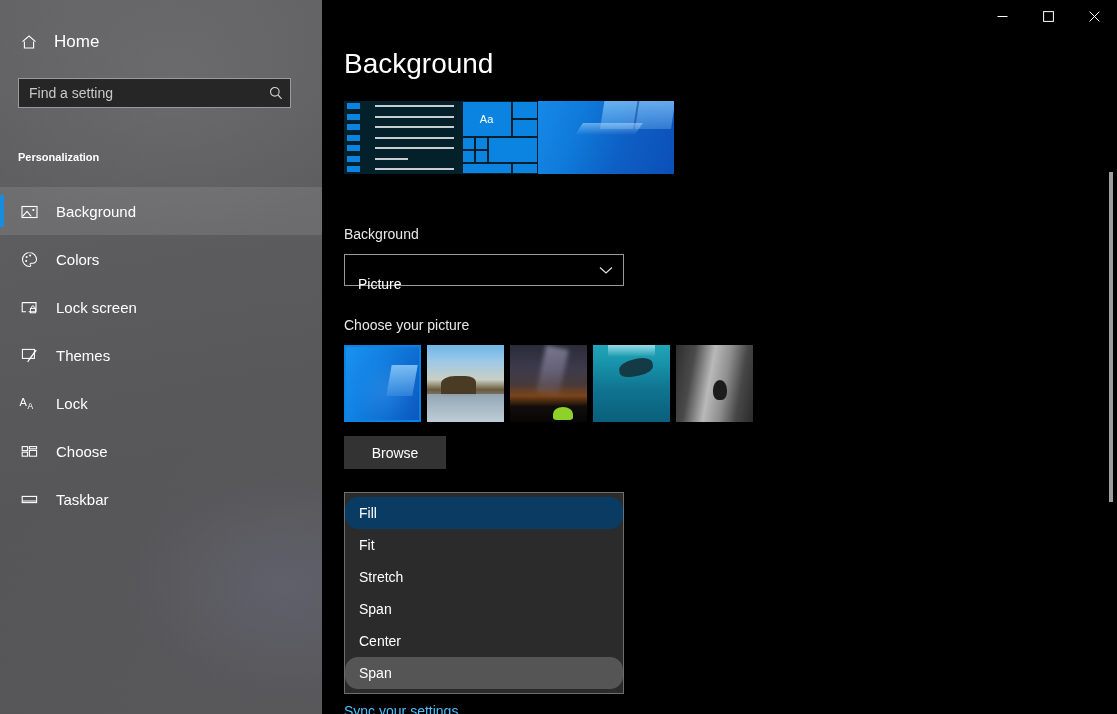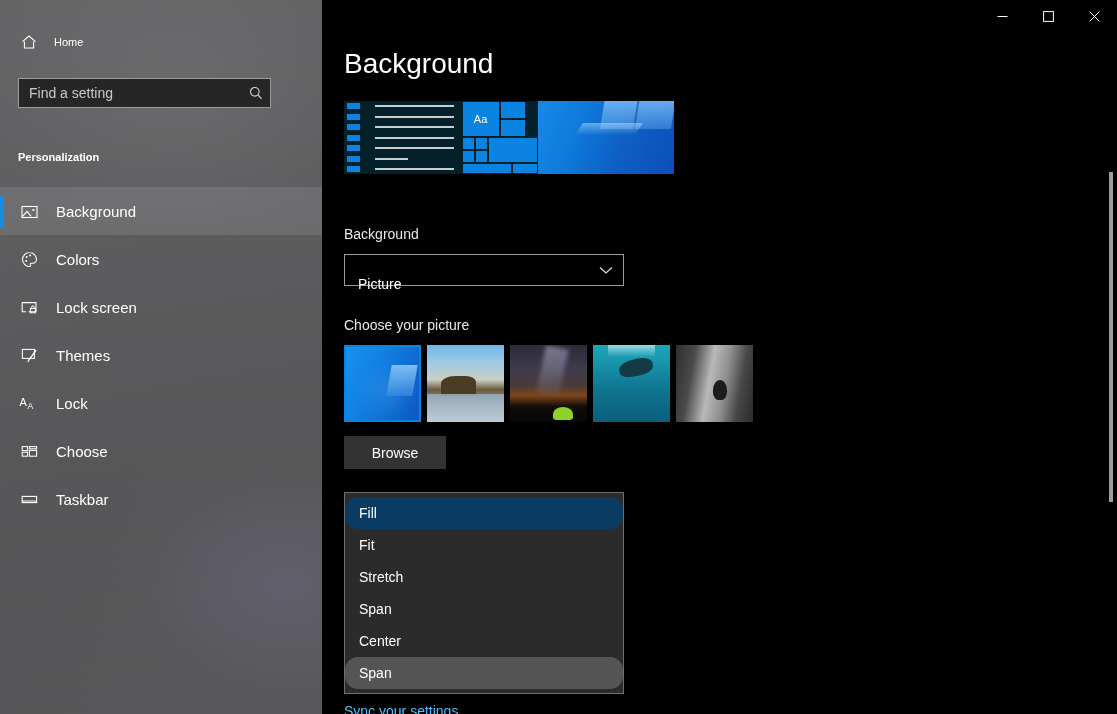--- a/index.html
+++ b/index.html
@@ -32,24 +32,24 @@
     display:flex; align-items:center; padding-left:14px; z-index:2;
   }
   .titlebar-left .app-title {
     font-size:12px; color:#fff; letter-spacing:.1px;
   }
   .nav-top { position:relative; z-index:2; }
   .nav-home {
     display:flex; align-items:center; gap:14px;
     height:40px; padding-left:18px; margin-top:22px; cursor:default;
   }
-  .nav-home .label { font-size:11px; color:#fff; }
+  .nav-home .label { font-size:17px; color:#fff; }
   .search-wrap { position:relative; z-index:2; margin:16px 17px 0 18px; }
   .search-box {
-    position:relative; height:30px; width:253px;
+    position:relative; height:30px; width:273px;
     background:#262626; border:1px solid #9a9a9a;
     display:flex; align-items:center;
   }
   .search-box input {
     flex:1; height:100%; background:transparent; border:none; outline:none;
     color:#e6e6e6; font-size:14px; font-family:"Liberation Sans", sans-serif;
     padding:0 10px;
   }
   .search-box input::placeholder { color:#c9c9c9; }
   .search-ico { width:28px; display:flex; align-items:center; justify-content:center; }
@@ -96,21 +96,21 @@
   .prev-lines { flex:1; padding:4px 8px 4px 5px; display:flex; flex-direction:column; justify-content:space-between; }
   .prev-lines i { display:block; height:2px; background:#c8cdd0; }
   .prev-lines i.short { width:42%; }
   .prev-tiles {
     width:76px; height:73px; position:relative; background:#04202b;
     padding:1px; display:flex; flex-direction:column; gap:2px;
   }
   .tile-row { display:flex; gap:2px; }
   .tile { background:#0a84e0; }
   .tile-aa {
-    width:36px; height:34px; display:flex; align-items:center; justify-content:center;
+    width:48px; height:34px; display:flex; align-items:center; justify-content:center;
     color:#fff; font-size:11px;
   }
   .tile-col { display:flex; flex-direction:column; gap:2px; }
   .prev-wall {
     width:174px; height:73px; position:relative; overflow:hidden;
     background:linear-gradient(110deg,#1789e8 0%,#0f7ada 30%,#0e5fc4 62%,#0b4fb8 100%);
   }
   .prev-wall .flare {
     position:absolute; left:48%; top:-14%; width:52%; height:52%;
     background:linear-gradient(180deg, rgba(140,205,255,0.85), rgba(120,190,250,0.35));

